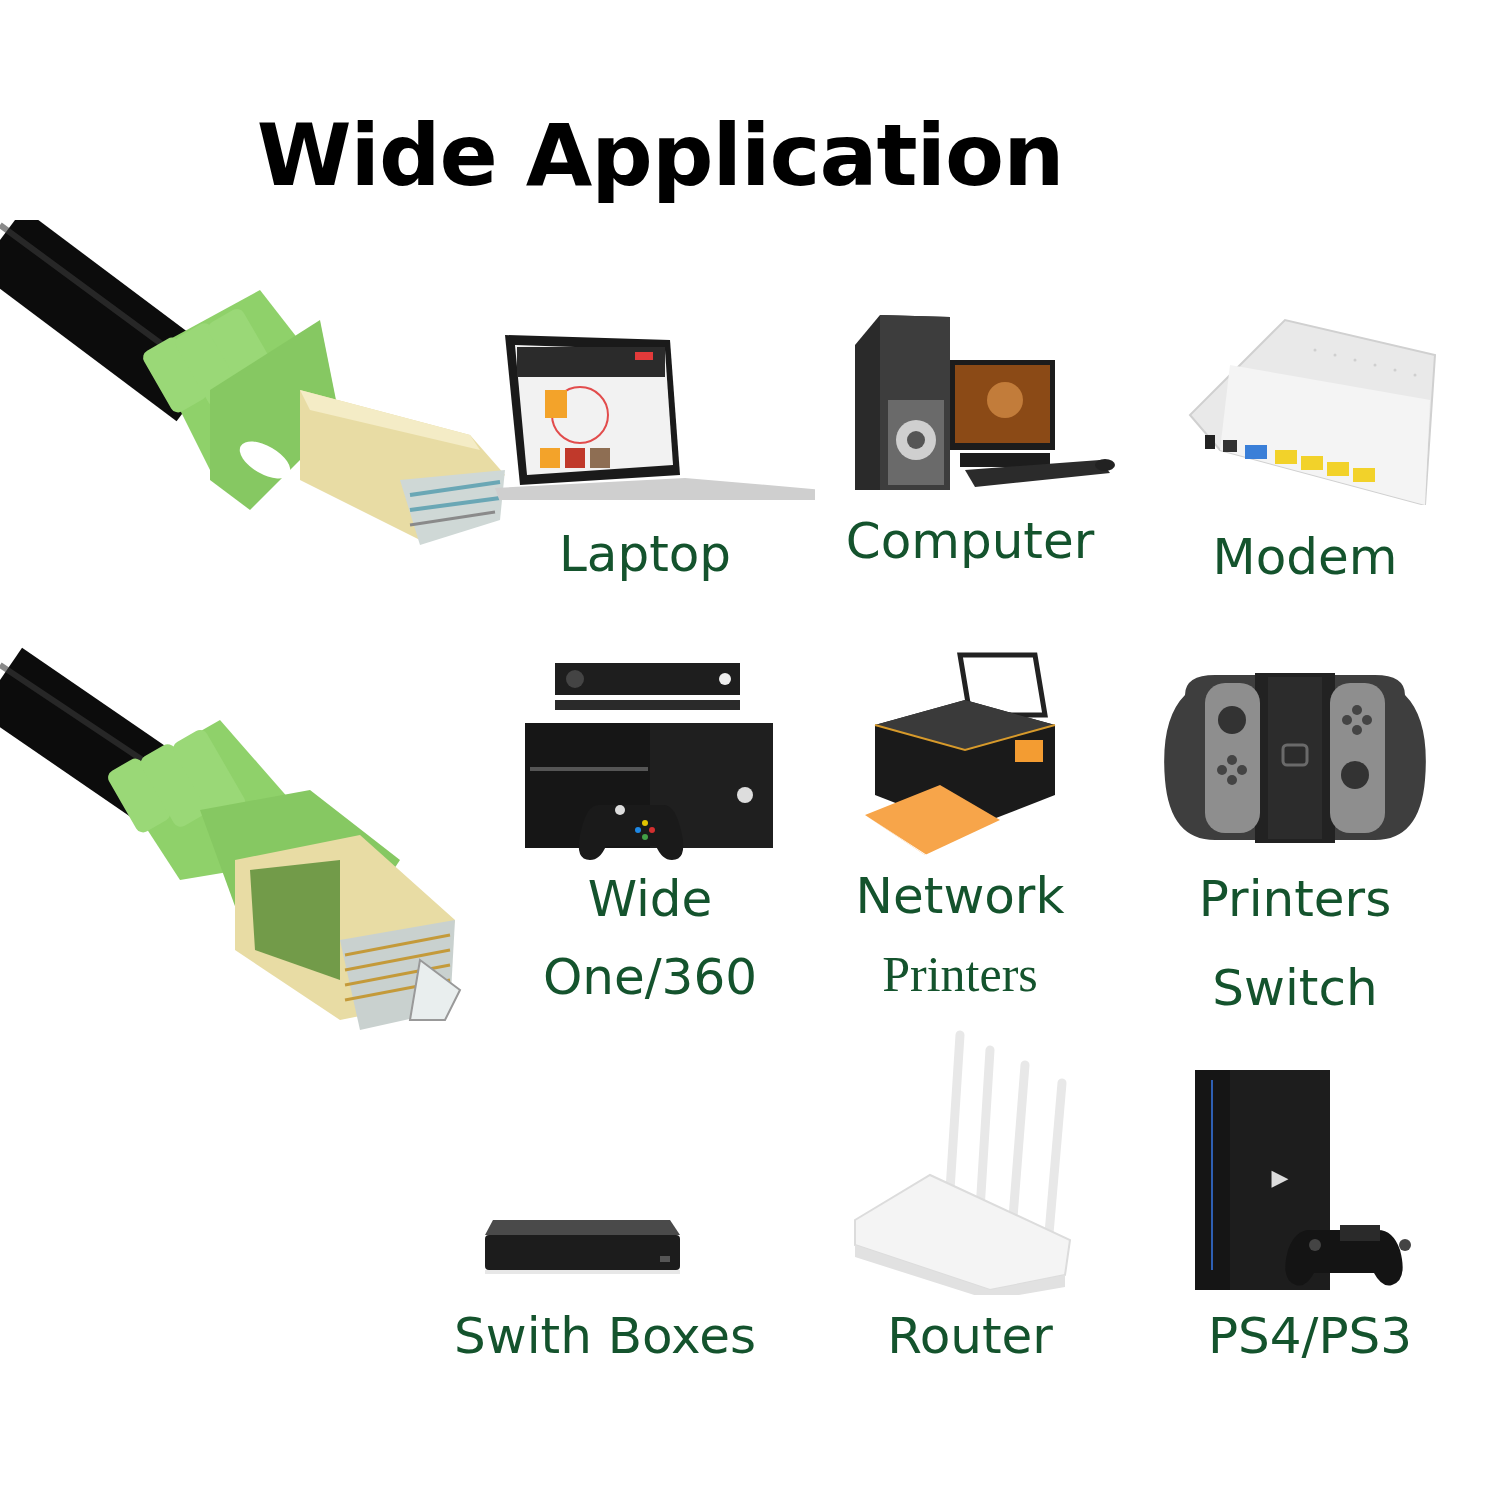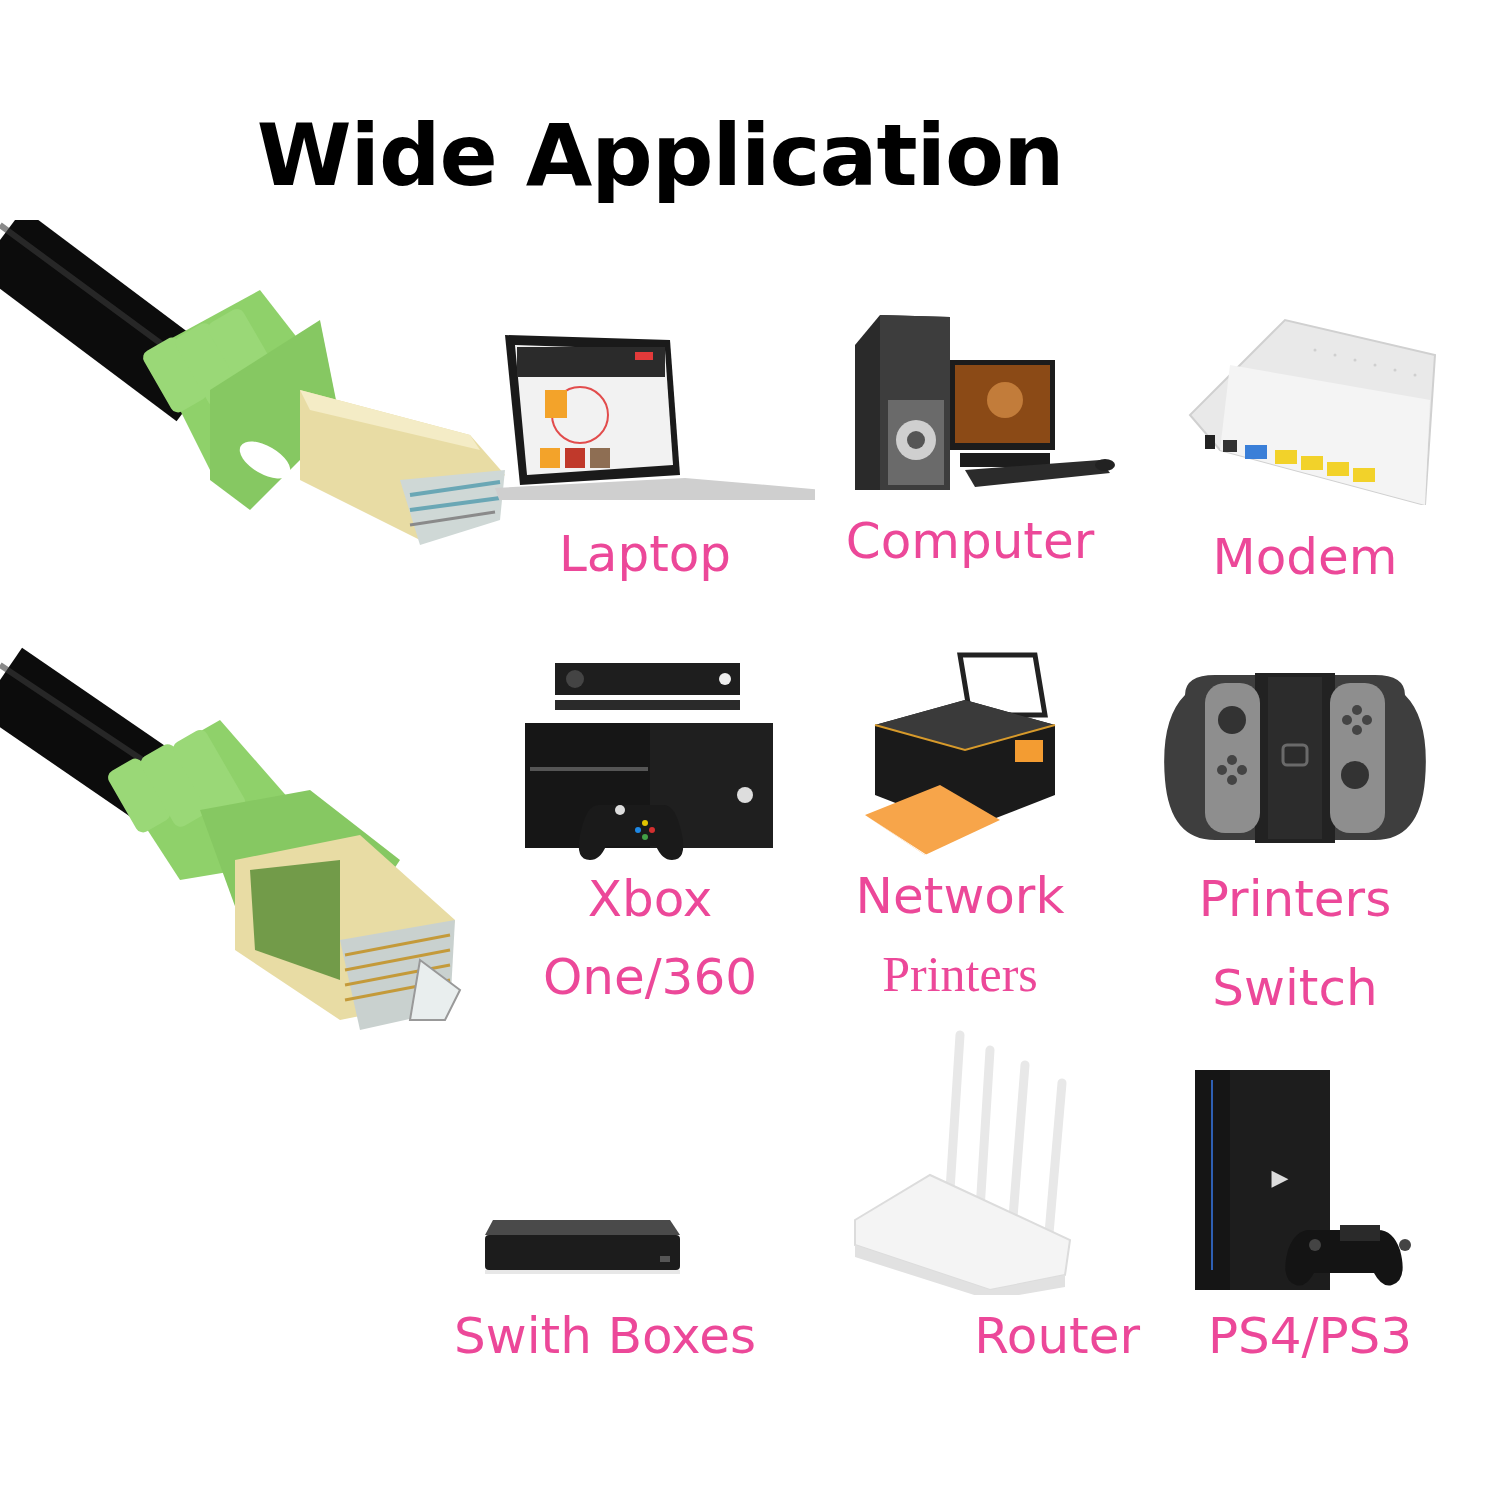--- a/index.html
+++ b/index.html
@@ -1,21 +1,21 @@
 <!DOCTYPE html>
 <html><head>
 <meta charset="utf-8">
 <style>
   html, body { margin:0; padding:0; background:#ffffff; }
   body { width:1500px; height:1500px; position:relative; overflow:hidden; font-family:"DejaVu Sans", "Liberation Sans", sans-serif; color:#000; }
   .title { position:absolute; left:0; width:1320px; top:100px; text-align:center; font-size:86px; font-weight:bold; letter-spacing:-1px; line-height:110px; }
   .cable { position:absolute; left:0; top:220px; width:520px; height:940px; }
   .cell { position:absolute; width:340px; text-align:center; }
   .cell .art { position:absolute; left:0; top:0; width:340px; }
-  .cell .label { position:absolute; left:0; width:340px; text-align:center; font-size:50px; line-height:78px; color:#ec4899; }
+  .cell .label { position:absolute; left:0; width:340px; text-align:center; font-size:50px; line-height:78px; color:#14532d; }
   svg { display:block; }
 </style>
 </head>
 <body>
 
 <div class="title">Wide Application</div>
 
 <div class="cable">
   <svg width="520" height="940" viewBox="0 0 520 940">
 
@@ -135,21 +135,21 @@
       <rect x="50" y="112" width="118" height="4" fill="#555"></rect>
       <circle cx="265" cy="140" r="8" fill="#ddd"></circle>
       <path d="M118,150 q-12,0 -18,30 q-5,25 10,25 q10,0 16,-14 l50,0 q6,14 16,14 q15,0 10,-25 q-6,-30 -18,-30 z" fill="#1a1a1a"></path>
       <circle cx="140" cy="155" r="5" fill="#ddd"></circle>
       <circle cx="165" cy="168" r="3" fill="#e3c300"></circle>
       <circle cx="172" cy="175" r="3" fill="#d32f2f"></circle>
       <circle cx="158" cy="175" r="3" fill="#1e88e5"></circle>
       <circle cx="165" cy="182" r="3" fill="#43a047"></circle>
     </svg>
   </div>
-  <div class="label" style="top:205px;">Xbox</div>
+  <div class="label" style="top:205px;">Wide</div>
   <div class="label" style="top:283px;">One/360</div>
 </div>
 
 <div class="cell" style="left:790px; top:645px;">
   <div class="art">
     <svg width="340" height="215" viewBox="0 0 340 215">
       <polygon points="170,10 245,10 255,70 180,70" fill="none" stroke="#222" stroke-width="5"></polygon>
       <polygon points="85,80 175,55 265,80 265,150 175,185 85,150" fill="#1a1a1a"></polygon>
       <polygon points="85,80 175,55 265,80 175,105" fill="#3a3a3a"></polygon>
       <polyline points="85,80 175,105 265,80" fill="none" stroke="#d79a2b" stroke-width="2"></polyline>
@@ -208,21 +208,21 @@
   <div class="art">
     <svg width="340" height="270" viewBox="0 0 340 270">
       <line x1="160" y1="10" x2="150" y2="165" stroke="#e8e8e8" stroke-width="9" stroke-linecap="round"></line>
       <line x1="190" y1="25" x2="180" y2="185" stroke="#e8e8e8" stroke-width="9" stroke-linecap="round"></line>
       <line x1="225" y1="40" x2="212" y2="205" stroke="#e8e8e8" stroke-width="9" stroke-linecap="round"></line>
       <line x1="262" y1="58" x2="248" y2="220" stroke="#e8e8e8" stroke-width="9" stroke-linecap="round"></line>
       <polygon points="55,195 130,150 270,215 265,250 190,265 55,220" fill="#f4f4f4" stroke="#dcdcdc" stroke-width="2"></polygon>
       <polygon points="55,220 190,265 265,250 265,262 190,275 55,232" fill="#e1e1e1"></polygon>
     </svg>
   </div>
-  <div class="label" style="top:272px;text-align:right;">Router</div>
+  <div class="label" style="top:272px;">Router</div>
 </div>
 
 <div class="cell" style="left:1140px; top:1065px;">
   <div class="art">
     <svg width="340" height="230" viewBox="0 0 340 230">
       <rect x="55" y="5" width="35" height="220" fill="#151515"></rect>
       <rect x="90" y="5" width="100" height="220" fill="#202020"></rect>
       <polygon points="90,5 190,5 190,225 90,225" fill="#1d1d1d"></polygon>
       <rect x="71" y="15" width="2" height="190" fill="#2e5fb3"></rect>
       <text x="140" y="120" fill="#dcdcdc" font-size="22" font-family="DejaVu Sans, sans-serif" text-anchor="middle">▶</text>

